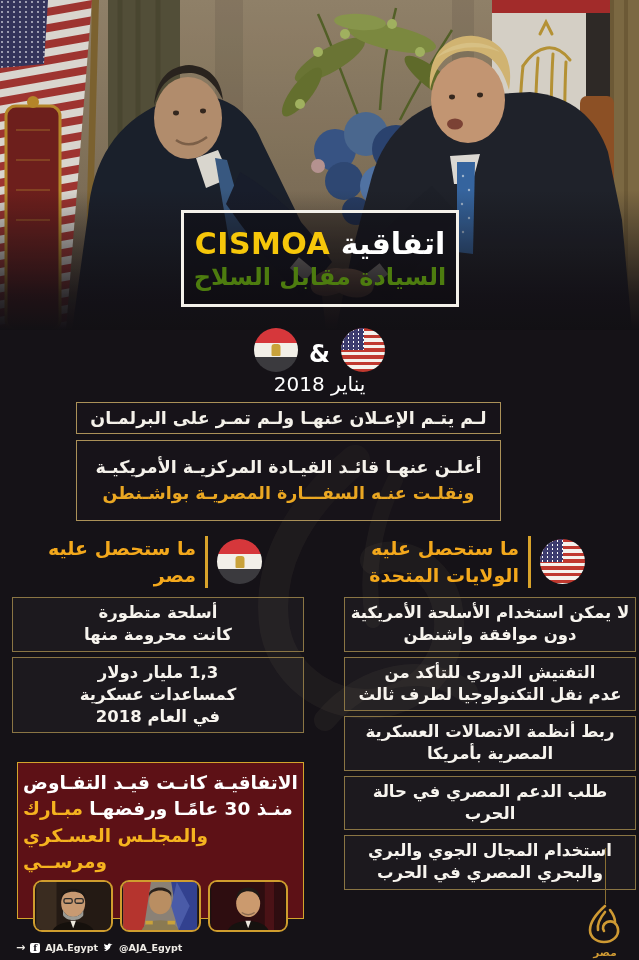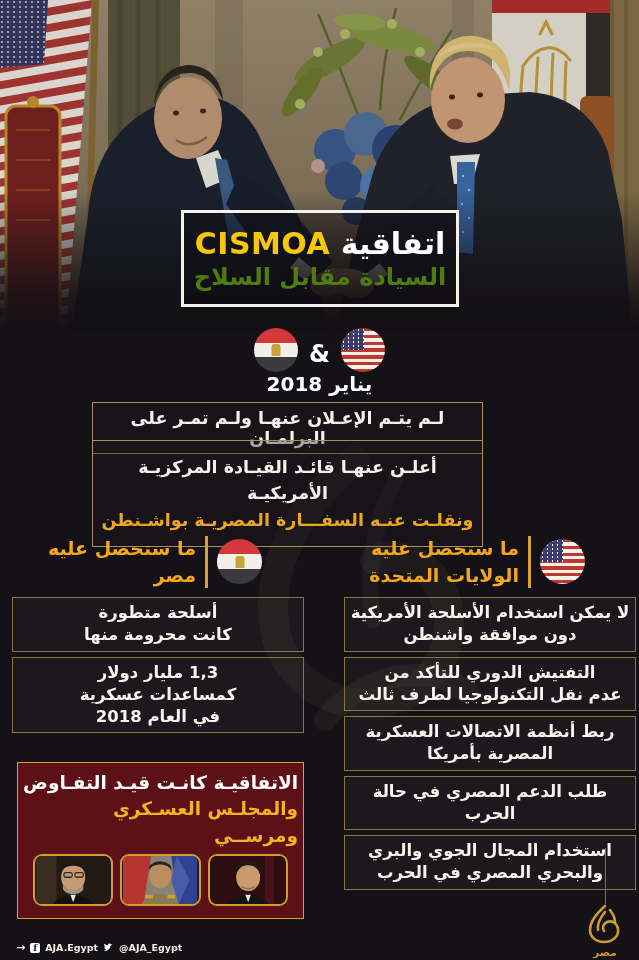--- a/index.html
+++ b/index.html
@@ -25,24 +25,24 @@
   .amp { color:#fff; font-weight:bold; font-size:24px; padding-top:8px; }
   .flag-circle { width:44px; height:44px; border-radius:50%; overflow:hidden; position:relative; flex:none; }
   .flag-eg { background:linear-gradient(180deg,#d6373b 0 34%,#f2efe8 34% 66%,#3b3a3e 66% 100%); }
   .flag-eg::after { content:""; position:absolute; left:50%; top:50%; width:9px; height:12px;
                     transform:translate(-50%,-50%); background:#c9a23a; border-radius:3px 3px 1px 1px; }
   .flag-us { background:repeating-linear-gradient(180deg,#c0392f 0 3.4px,#f5f2ec 3.4px 6.8px); }
   .flag-us::after { content:""; position:absolute; left:0; top:0; width:52%; height:50%;
                     background:#3c3b6e; background-image:radial-gradient(#fff 0.8px, transparent 1px);
                     background-size:5px 4px; }
   .date { position:absolute; left:0; top:372px; width:100%; text-align:center;
-          color:#fff; font-weight:bold; font-size:20px; direction:rtl; }
-
-  
-  .banner { position:absolute; left:92px; width:391px; border:1px solid #ab9158;
+          color:#fff; font-weight:normal; font-size:20px; direction:rtl; }
+
+  
+  .banner { position:absolute; left:76px; width:425px; border:1px solid #ab9158;
             background:rgba(28,24,28,0.35); text-align:center; direction:rtl;
             font-weight:bold; color:#f4f1ea; }
   .banner1 { top:402px; padding:5px 4px; font-size:17.5px; }
   .banner2 { top:440px; padding:13px 4px; font-size:17.5px; line-height:1.5; }
   .banner2 .gold { color:#eaa722; }
 
   
   .sec-header { position:absolute; top:535px; display:flex; align-items:center; direction:ltr; }
   .sec-header .h-text { direction:rtl; text-align:right; color:#f3a81c; font-weight:bold;
                         font-size:19px; line-height:1.4; }
@@ -55,21 +55,21 @@
   .col { position:absolute; top:597px; width:292px; }
   .col-usa { left:344px; }
   .col-egypt { left:12px; }
   .item { margin-bottom:5px; border:1px solid #8a7544; background:rgba(255,255,255,0.03);
           padding:4px 4px; color:#f7f4ee; font-weight:bold; font-size:16.5px; line-height:1.35;
           text-align:center; white-space:pre-line; direction:rtl; }
 
   
   .note-box { position:absolute; left:17px; top:762px; width:287px; height:157px;
               background:#5d1116; border:1.5px solid #d3a52c; padding:7px 5px 0; }
-  .nb-line { text-align:right; direction:rtl; font-weight:bold; font-size:18.5px;
+  .nb-line { text-align:left; direction:rtl; font-weight:bold; font-size:18.5px;
              line-height:1.42; color:#fff; }
   .nb-gold { color:#f5b31f; }
   .nb-photos { display:flex; gap:7px; padding:5px 10px 0; }
   .nb-photo { flex:1; height:52px; border:2px solid #cf9d2e; border-radius:9px;
               overflow:hidden; background:#1c1410; }
   .nb-photo svg { display:block; width:100%; height:100%; }
 
   
   .social { position:absolute; left:16px; top:941px; display:flex; align-items:center;
             gap:5px; color:#efece6; font-size:9.5px; font-weight:bold; direction:ltr; }
@@ -287,20 +287,21 @@
   <div class="col col-egypt">
       <div class="item">أسلحة متطورة
 كانت محرومة منها</div>
       <div class="item">1,3 مليار دولار
 كمساعدات عسكرية
 في العام 2018</div>
     </div>
 
   <div class="note-box">
     <div class="nb-line">الاتفاقيـة كانـت قيـد التفـاوض</div>
+    <div class="nb-line"><span>منـذ 30 عامًـا ورفضهـا</span> <span class="nb-gold">مبـارك</span></div>
     <div class="nb-line nb-gold">والمجلـس العسـكري ومرســي</div>
     <div class="nb-photos">
       <div class="nb-photo">
         <svg viewBox="0 0 80 52">
           <rect width="80" height="52" fill="#241a14"></rect>
           <rect x="0" y="0" width="22" height="52" fill="#3a2c20"></rect>
           <ellipse cx="40" cy="23" rx="13" ry="15" fill="#c89a72"></ellipse>
           <path d="M27,18 C29,8 51,8 53,18 L53,14 C50,5 30,5 27,14 Z" fill="#1c1713"></path>
           <path d="M29,30 C32,40 48,40 51,30 L51,36 C47,43 33,43 29,36 Z" fill="#9a9a94"></path>
           <rect x="30" y="18" width="9" height="5" rx="2" fill="none" stroke="#2a2a2a" stroke-width="1.4"></rect>

